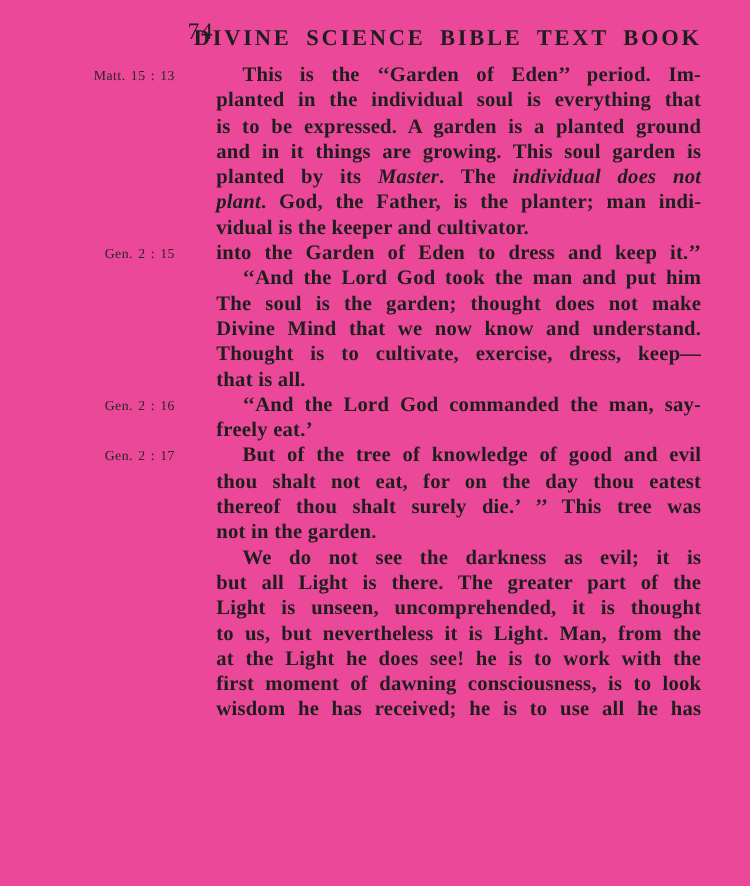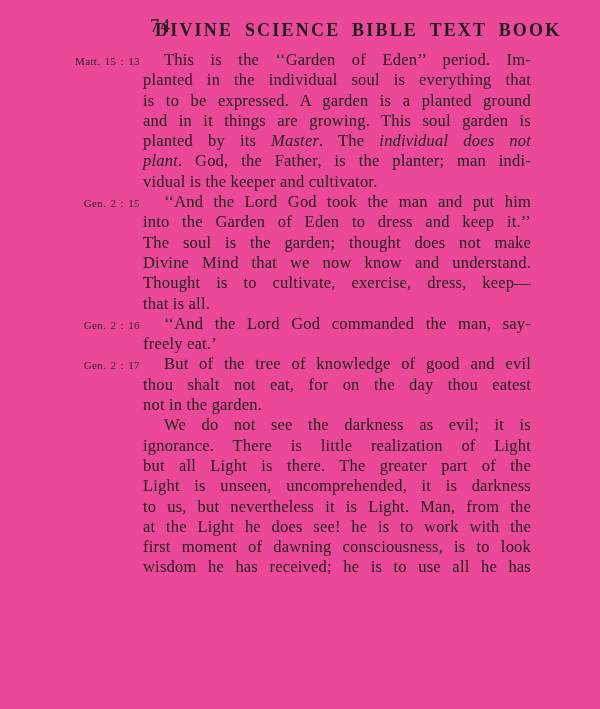--- a/index.html
+++ b/index.html
@@ -40,21 +40,21 @@
     width: 140px;
     box-sizing: border-box;
     text-align: right;
     font-size: 11px;
     line-height: 20.3px;
     padding-top: 1px;
     letter-spacing: 0.4px;
     word-spacing: 1px;
     color: #262626;
   }
-  .para-body { flex: 0 0 388px; width: 388px; margin-left: 3px; }
+  .para-body { flex: 0 0 388px; width: 388px; margin-left: 33px; font-weight: bold; }
   .line {
     height: 20.3px;
     line-height: 20.3px;
     font-size: 16.5px;
     letter-spacing: 0.2px;
     text-align: justify;
     text-align-last: justify;
     overflow: visible;
     white-space: nowrap;
   }
@@ -79,50 +79,50 @@
           <div class="line"><span>is to be expressed.  A garden is a planted ground</span></div>
           <div class="line"><span>and in it things are growing.  This soul garden is</span></div>
           <div class="line"><span>planted by its </span><i>Master</i><span>.  The </span><i>individual does not</i></div>
           <div class="line"><i>plant</i><span>.  God, the Father, is the planter; man indi-</span></div>
           <div class="line last"><span>vidual is the keeper and cultivator.</span></div>
         </div>
       </div>
       <div class="para-row">
         <div class="margin-note">Gen. 2 : 15</div>
         <div class="para-body">
+          <div class="line"><span>into the Garden of Eden to dress and keep it.’’</span></div>
           <div class="line indent"><span>‘‘And the Lord God took the man and put him</span></div>
-          <div class="line"><span>into the Garden of Eden to dress and keep it.’’</span></div>
           <div class="line"><span>The soul is the garden; thought does not make</span></div>
           <div class="line"><span>Divine Mind that we now know and understand.</span></div>
           <div class="line"><span>Thought is to cultivate, exercise, dress, keep—</span></div>
           <div class="line last"><span>that is all.</span></div>
         </div>
       </div>
       <div class="para-row">
         <div class="margin-note">Gen. 2 : 16</div>
         <div class="para-body">
           <div class="line indent"><span>‘‘And the Lord God commanded the man, say-</span></div>
           <div class="line last"><span>freely eat.’</span></div>
         </div>
       </div>
       <div class="para-row">
         <div class="margin-note">Gen. 2 : 17</div>
         <div class="para-body">
           <div class="line indent"><span>But of the tree of knowledge of good and evil</span></div>
           <div class="line"><span>thou shalt not eat, for on the day thou eatest</span></div>
+          <div class="line"><span>thereof thou shalt surely die.’ ’’  This tree was</span></div>
           <div class="line last"><span>not in the garden.</span></div>
         </div>
       </div>
       <div class="para-row">
         <div class="margin-note"></div>
         <div class="para-body">
           <div class="line indent"><span>We do not see the darkness as evil; it is</span></div>
-          <div class="line"><span>ignorance.  There is little realization of Light</span></div>
           <div class="line"><span>but all Light is there.  The greater part of the</span></div>
-          <div class="line"><span>Light is unseen, uncomprehended, it is darkness</span></div>
+          <div class="line"><span>Light is unseen, uncomprehended, it is thought</span></div>
           <div class="line"><span>to us, but nevertheless it is Light.  Man, from the</span></div>
           <div class="line"><span>at the Light he does see! he is to work with the</span></div>
           <div class="line"><span>first moment of dawning consciousness, is to look</span></div>
           <div class="line"><span>wisdom he has received; he is to use all he has</span></div>
         </div>
       </div>
     </div>
 </div>
 
 </body></html>

